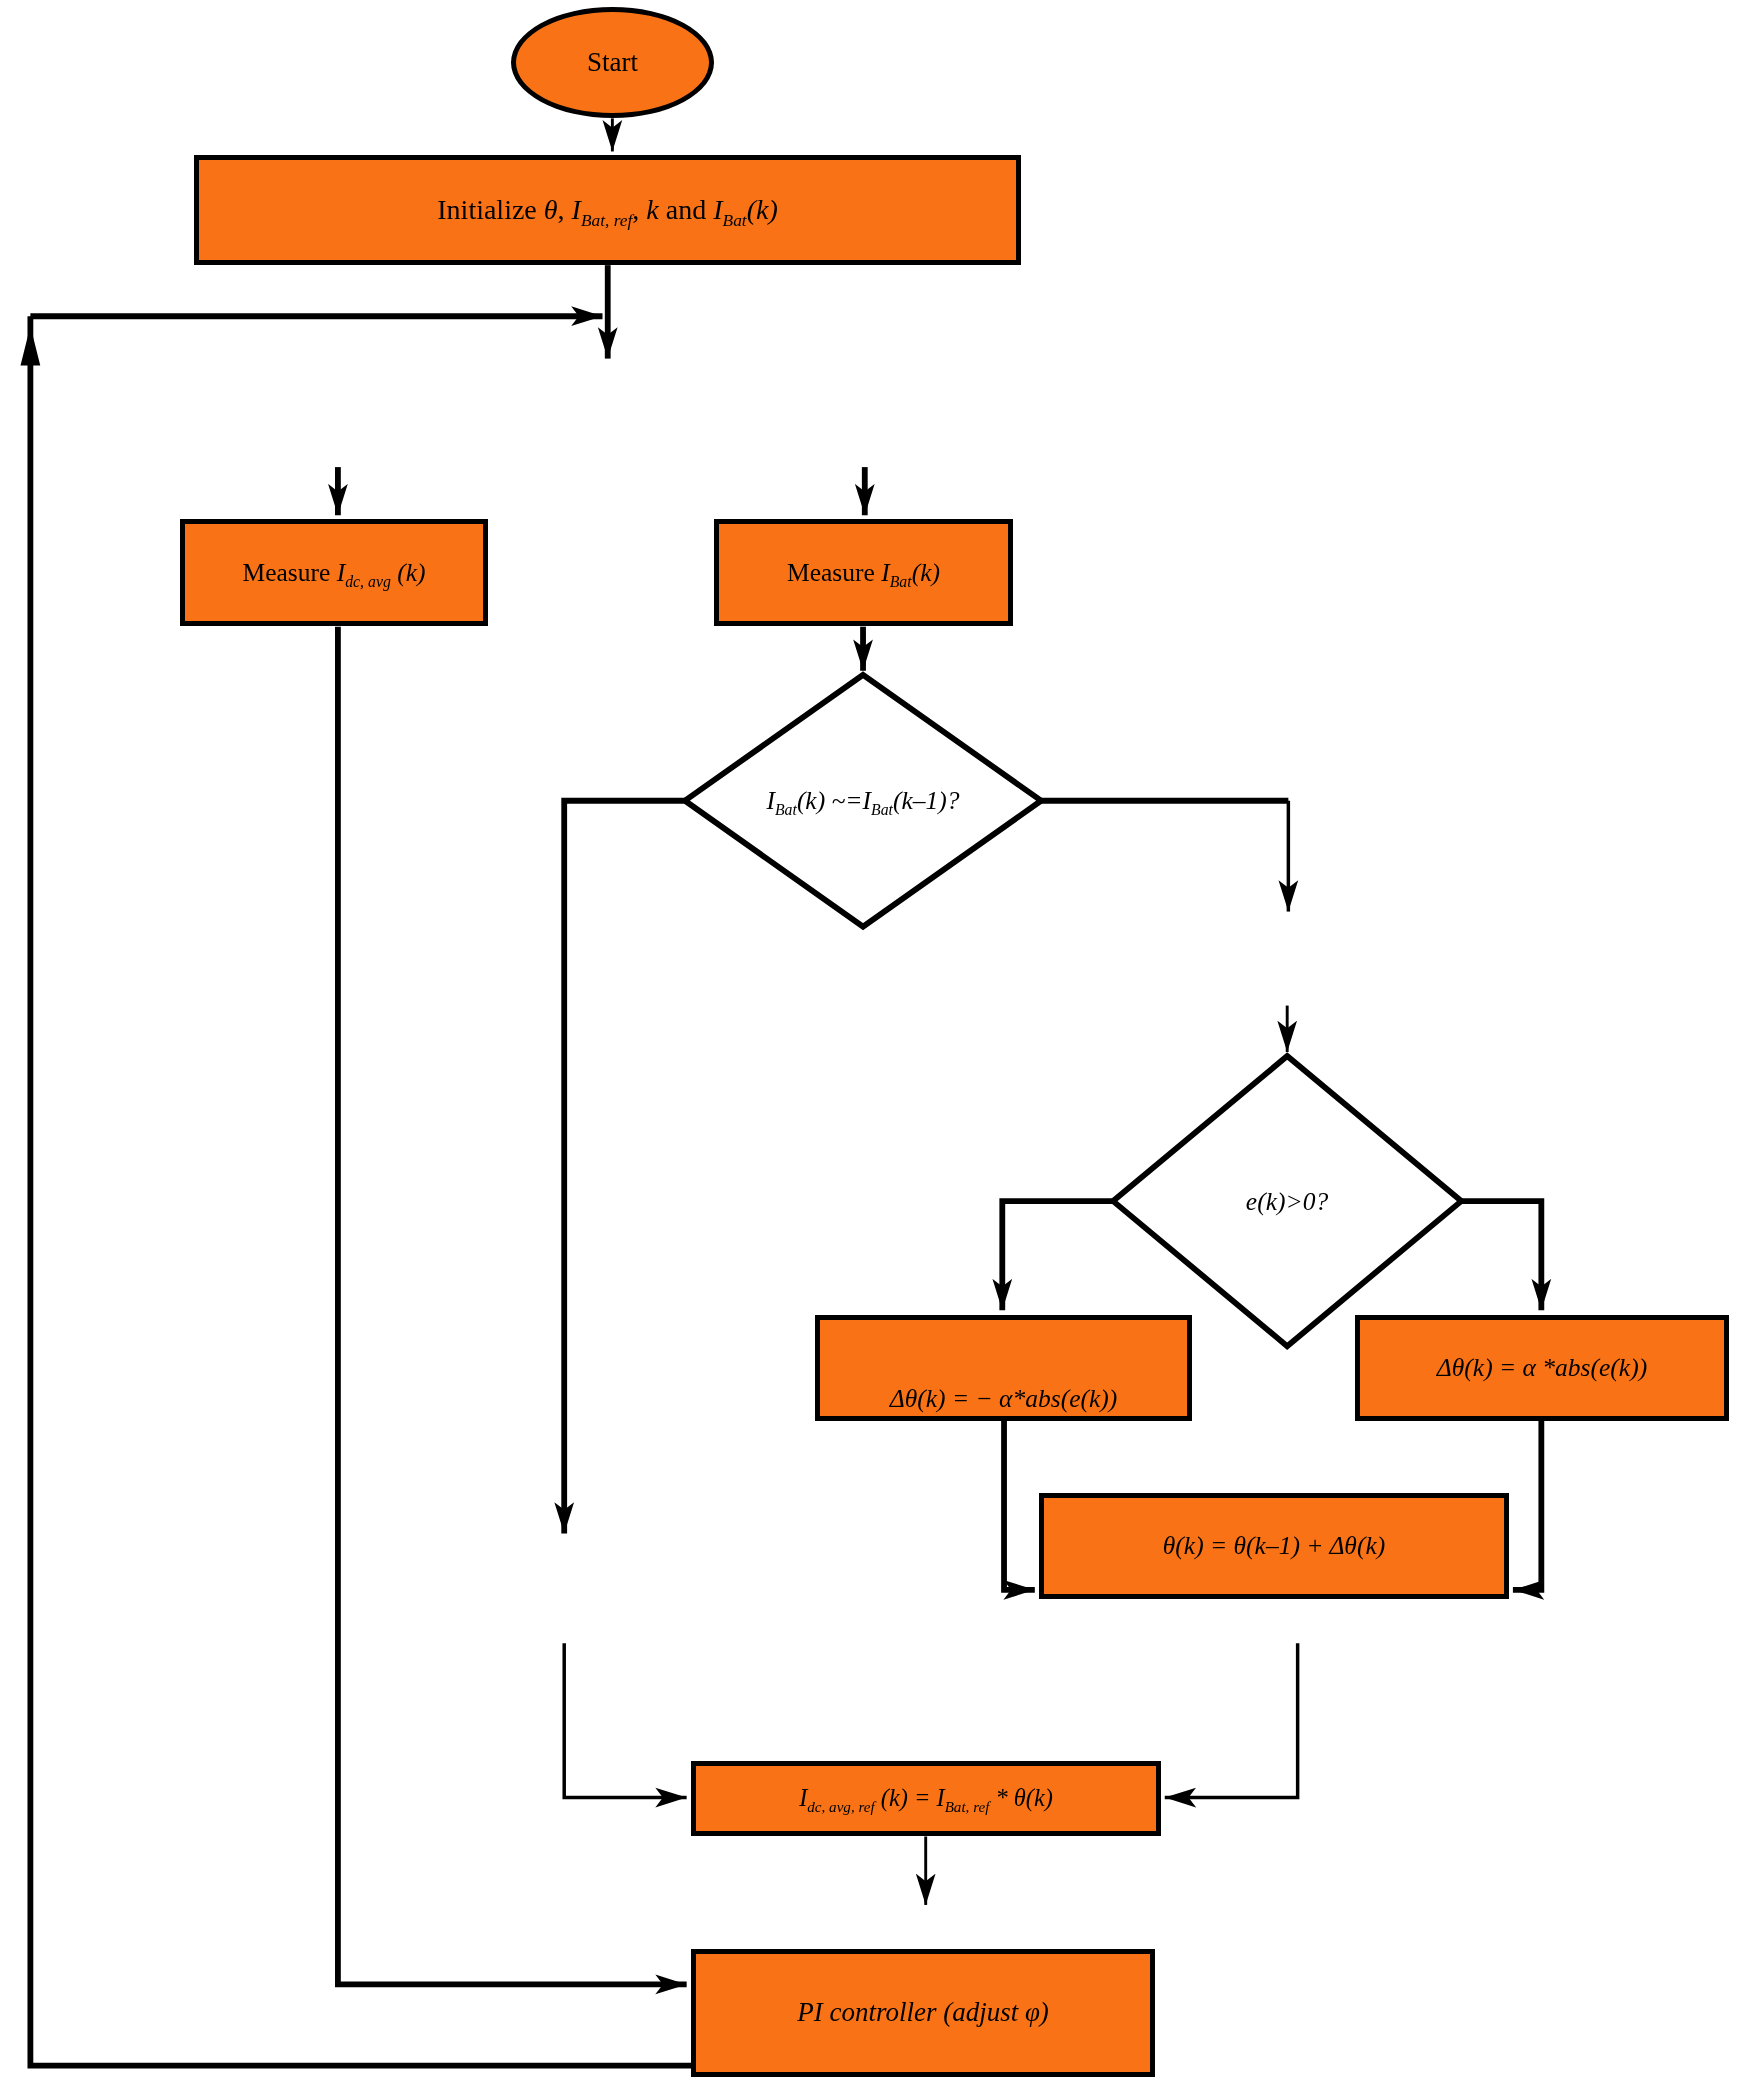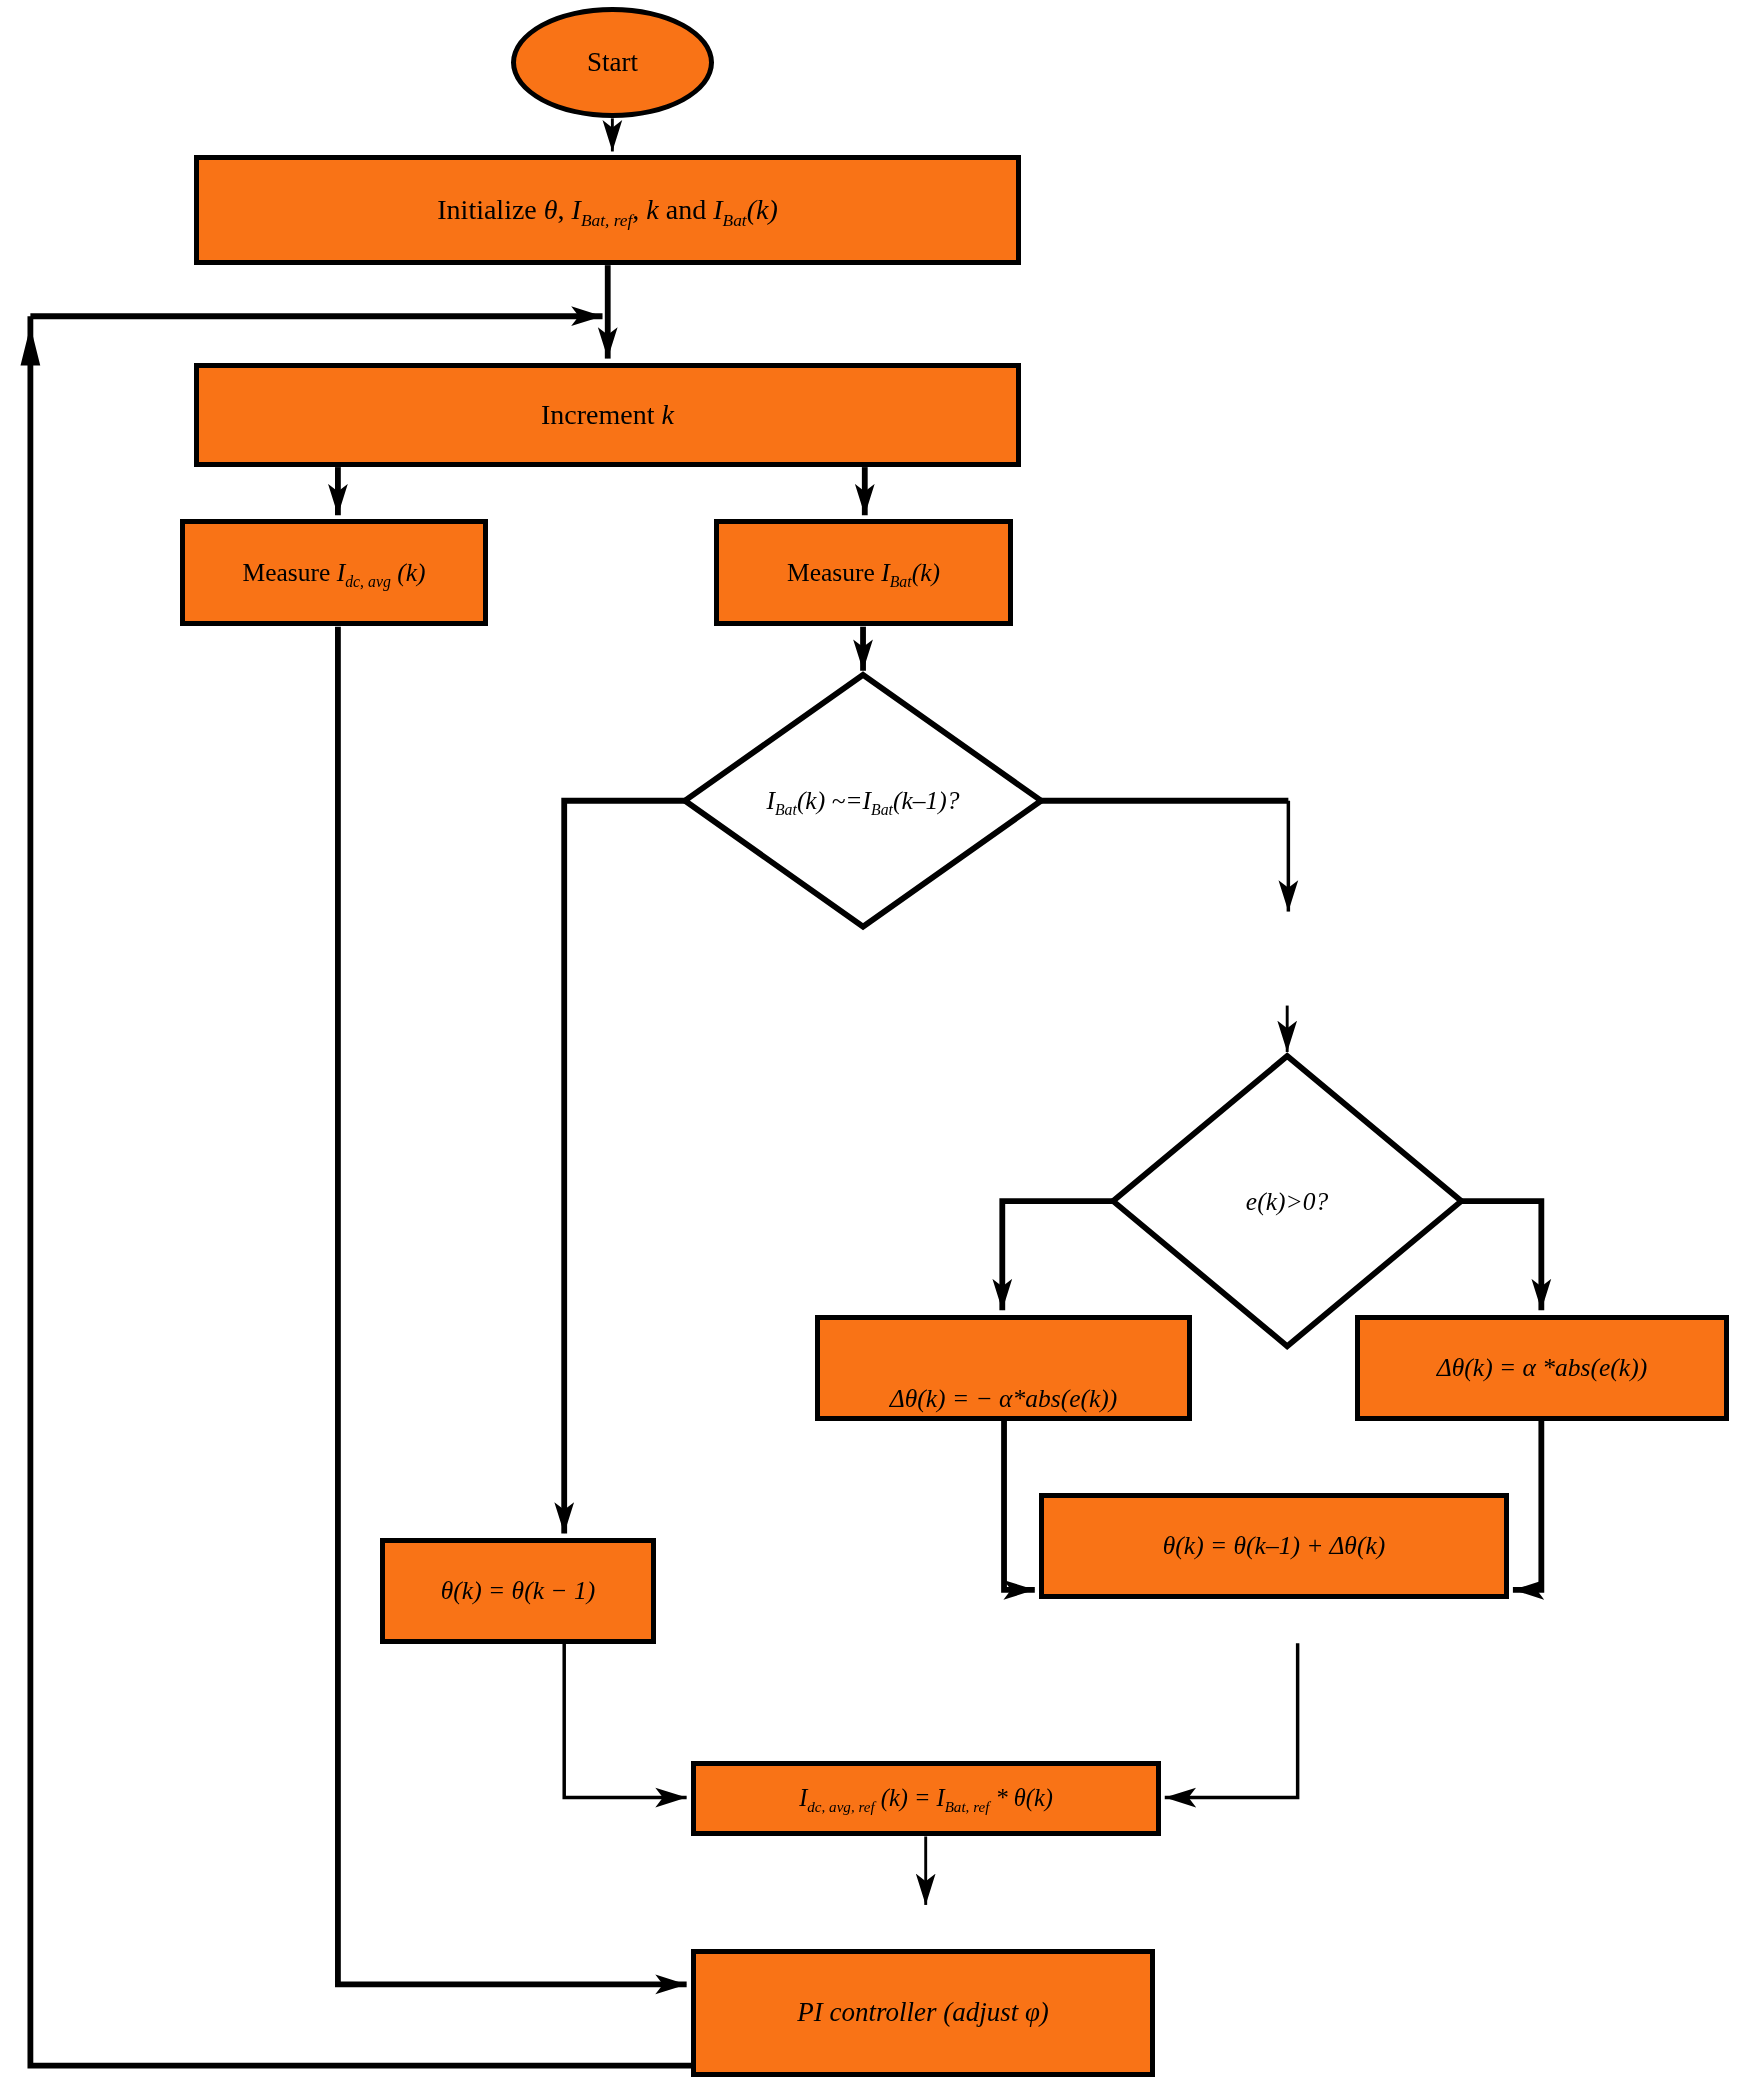--- a/index.html
+++ b/index.html
@@ -66,23 +66,20 @@
   </svg>
 
   <div class="node terminator fs46" style="left:511px;top:7px;width:203px;height:111px;">
     <span><span>Start</span></span>
   </div>
 
   <div class="node fs48" style="left:194px;top:155px;width:827px;height:110px;">
     <span><span>Initialize </span><span class="it">θ</span><span>, </span><span class="it">I</span><sub class="it">Bat, ref</sub><span>, </span><span class="it">k</span><span> and </span><span class="it">I</span><sub class="it">Bat</sub><span class="it">(k)</span></span>
   </div>
 
-  <div class="node fs48" style="left:194px;top:363px;width:827px;height:104px;">
-    <span><span>Increment </span><span class="it">k</span></span>
-  </div>
 
   <div class="node fs44" style="left:180px;top:519px;width:308px;height:107px;">
     <span><span>Measure </span><span class="it">I</span><sub class="it">dc, avg</sub><span class="it"> (k)</span></span>
   </div>
 
   <div class="node fs44" style="left:714px;top:519px;width:299px;height:107px;">
     <span><span>Measure </span><span class="it">I</span><sub class="it">Bat</sub><span class="it">(k)</span></span>
   </div>
 
   <div class="dlabel fs44" style="left:685px;top:737px;width:356px;height:128px;">
@@ -95,23 +92,20 @@
   </div>
 
   <div class="node fs44" style="left:815px;top:1315px;width:377px;height:106px;align-items:flex-end;">
     <span><span class="it">Δθ(k) = − α*abs(e(k))</span></span>
   </div>
 
   <div class="node fs44" style="left:1355px;top:1315px;width:374px;height:106px;">
     <span><span class="it">Δθ(k) = α *abs(e(k))</span></span>
   </div>
 
-  <div class="node fs44" style="left:380px;top:1538px;width:276px;height:106px;">
-    <span><span class="it">θ(k) = θ(k − 1)</span></span>
-  </div>
 
   <div class="node fs44" style="left:1039px;top:1493px;width:470px;height:106px;">
     <span><span class="it">θ(k) = θ(k–1) + Δθ(k)</span></span>
   </div>
 
   <div class="node fs42" style="left:691px;top:1761px;width:470px;height:75px;">
     <span><span class="it">I</span><sub class="it">dc, avg, ref</sub><span class="it"> (k) = </span><span class="it">I</span><sub class="it">Bat, ref</sub><span class="it"> * θ(k)</span></span>
   </div>
 
   <div class="node fs46" style="left:691px;top:1909px;width:464px;height:128px;margin-top:40px;">

